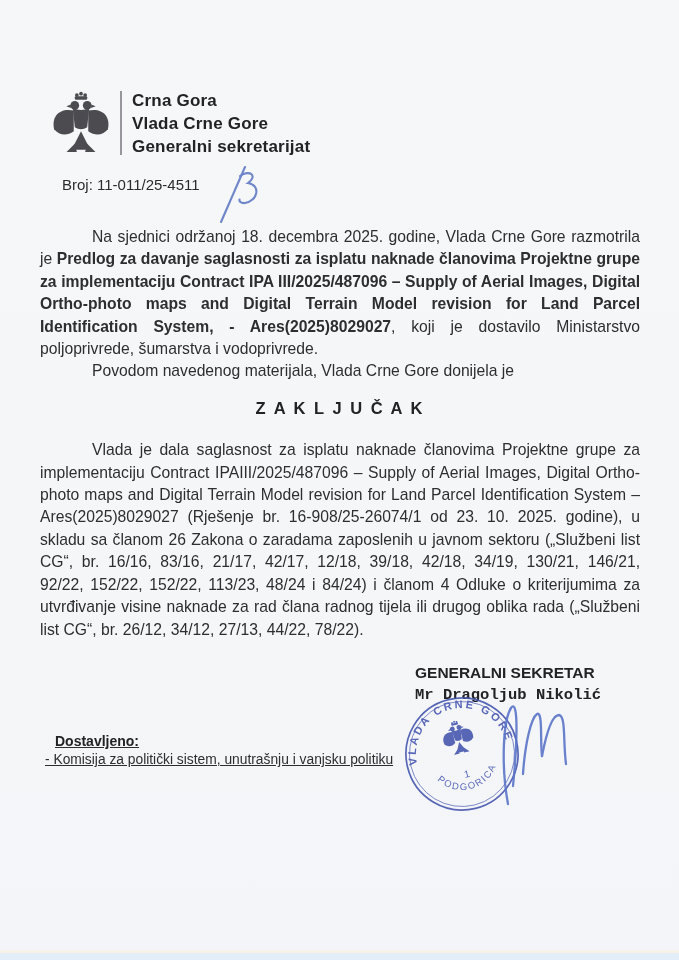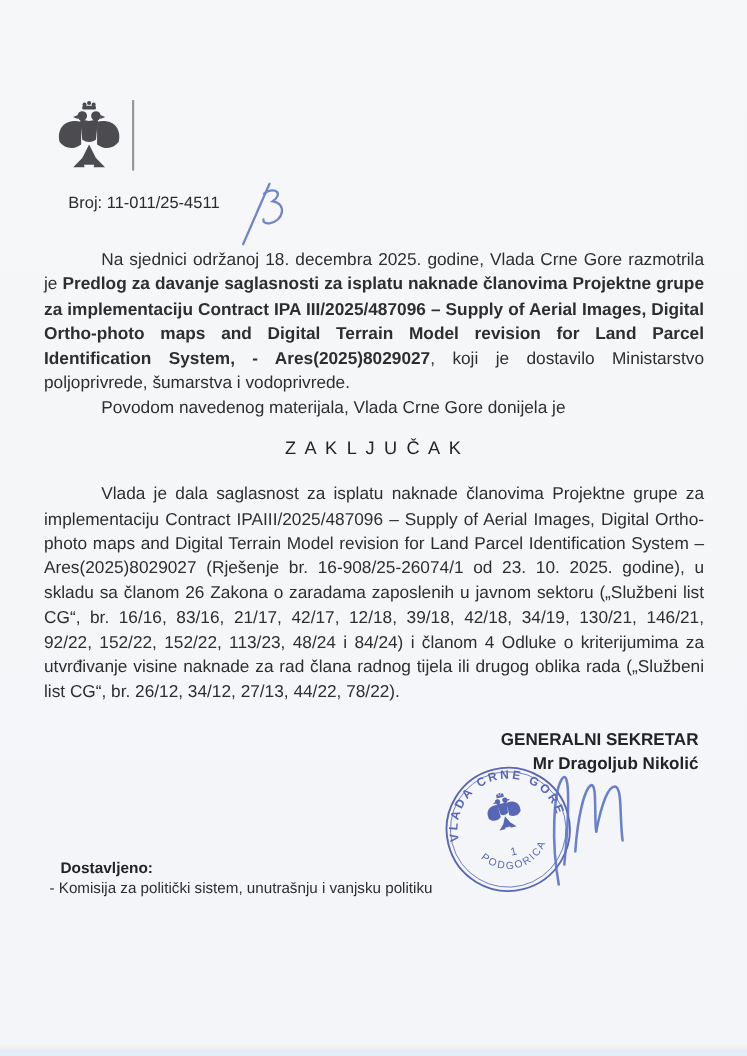--- a/index.html
+++ b/index.html
@@ -23,34 +23,34 @@
 
   
   .broj{position:absolute;left:40px;top:176px;font-size:15px;color:#2c2c2e;margin-left:22px;}
   .hand-number{position:absolute;left:212px;top:162px;width:56px;height:64px;}
   .place-date{position:absolute;right:35px;top:176px;font-size:15px;color:#2c2c2e;}
 
   
   .doc-body{position:absolute;left:40px;top:226px;width:600px;font-size:15.7px;line-height:22.4px;color:#2e2e30;}
   .doc-body p{margin:0;text-align:justify;text-indent:52px;}
   .doc-body p.noj{text-align:left;}
-  .zakljucak{margin:14px 0 20px 0;text-align:center;font-weight:normal;font-size:16.5px;letter-spacing:2px;color:#232325;}
+  .zakljucak{margin:14px 0 20px 0;text-align:center;font-weight:bold;font-size:16.5px;letter-spacing:2px;color:#232325;}
 
   
-  .sig-block{position:absolute;left:415px;top:662px;width:220px;text-align:right;}
+  .sig-block{position:absolute;left:415px;top:662px;width:220px;text-align:left;}
   .sig-title{font-weight:bold;font-size:15.5px;line-height:22px;color:#232325;}
-  .sig-name{font-weight:bold;font-size:15.5px;line-height:22px;color:#232325;}
+  .sig-name{font-weight:bold;font-size:15.5px;line-height:22px;color:#232325;font-family:Liberation Mono, monospace;}
 
   
   .stamp{position:absolute;left:402px;top:694px;width:120px;height:120px;transform:rotate(-14deg);opacity:.88;}
   .stamp text{fill:#4353ae;}
   .pen-signature{position:absolute;left:492px;top:684px;width:92px;height:126px;}
 
   
-  .distribution{position:absolute;left:45px;top:780px;width:430px;}
+  .distribution{position:absolute;left:45px;top:732px;width:430px;text-decoration:underline;}
   .dist-label{font-weight:bold;font-size:14px;line-height:19px;padding-left:10px;color:#232325;}
   .dist-item{font-size:13.8px;line-height:18.2px;color:#2e2e30;}
 
   svg{display:block;}
 </style>
 </head>
 <body>
 
 <svg width="0" height="0" style="position:absolute" aria-hidden="true">
   <defs>
@@ -80,20 +80,25 @@
   </defs>
 </svg>
 
 <div class="scan">
 
   <div class="letterhead">
     <svg class="coat" viewBox="0 0 60 70">
       <use href="#eagle" fill="currentColor" transform="translate(0,5)"></use>
     </svg>
     <div class="lh-divider"></div>
+    <div class="org">
+      <div>Crna Gora</div>
+      <div>Vlada Crne Gore</div>
+      <div>Generalni sekretarijat</div>
+    </div>
   </div>
 
   <div class="broj">Broj: 11-011/25-4511</div>
   <svg class="hand-number" viewBox="0 0 56 64">
     <g fill="none" stroke="#6f86c9" stroke-width="2.1" stroke-linecap="round">
       <path d="M9 60 L33 5"></path>
       <path d="M28 14 C38 7 46 14 36 21 C49 23 46 39 33 41 C29 41.5 27 39.5 27.5 37.5"></path>
     </g>
   </svg>
 

